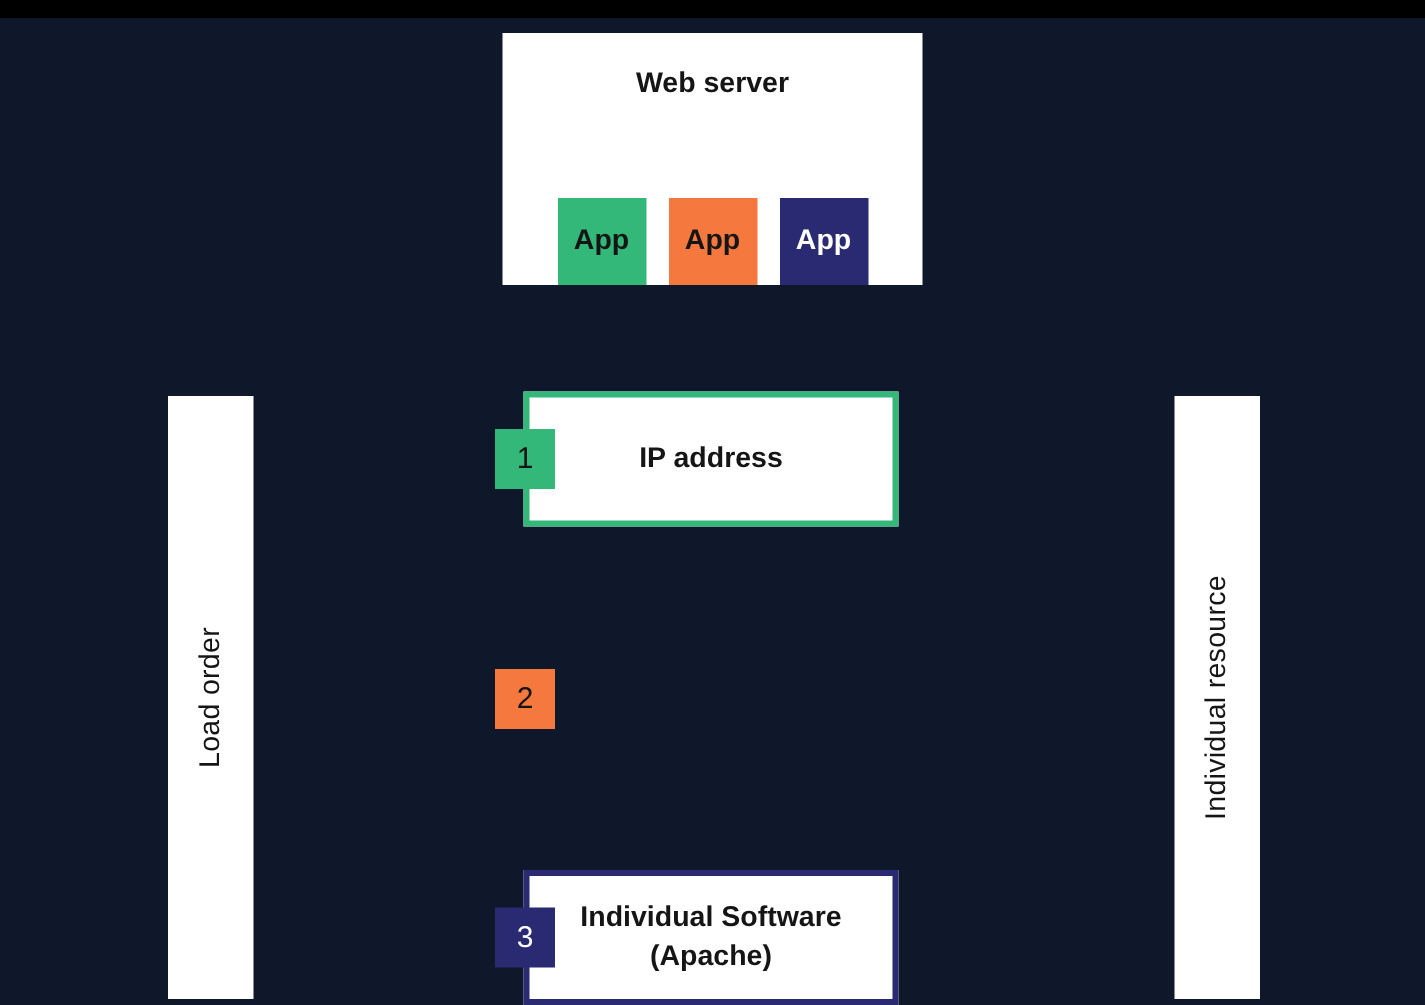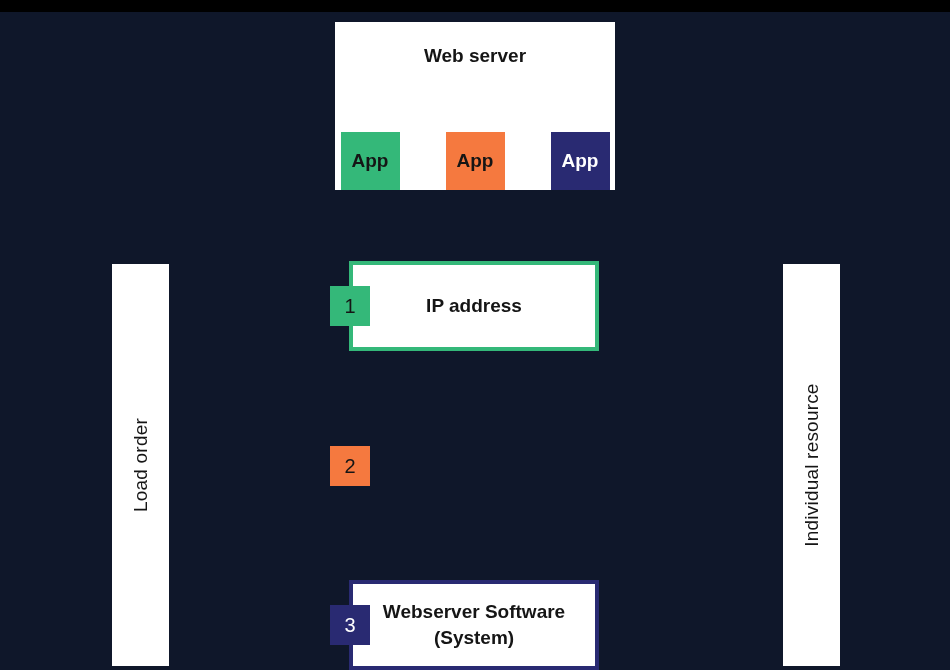--- a/index.html
+++ b/index.html
@@ -3,21 +3,21 @@
 <meta charset="utf-8">
 <style>
   html,body{margin:0;padding:0;background:#000;}
   #stage{
     position:relative;width:950px;height:670px;background:#0f172a;
     font-family:"Liberation Sans",sans-serif;overflow:hidden;margin-top:12px;
   }
   
   .group-box{position:absolute;left:335px;top:10px;width:280px;height:168px;background:#ffffff;}
   .group-title{margin-top:21px;text-align:center;font-size:19px;line-height:25px;font-weight:600;color:#151515;}
-  .apps{position:absolute;left:0;right:0;top:110px;display:flex;justify-content:center;gap:46px;}
+  .apps{position:absolute;left:0;right:0;top:110px;display:flex;justify-content:center;gap:15px;}
   .app{width:59px;height:58px;display:flex;align-items:center;justify-content:center;font-size:19px;font-weight:600;}
   .app.green{background:#34b879;color:#151515;}
   .app.orange{background:#f5793f;color:#151515;}
   .app.navy{background:#292a72;color:#ffffff;}
   
   .vbar{position:absolute;top:252px;width:57px;height:402px;background:#ffffff;display:flex;align-items:center;justify-content:center;}
   .vbar .vtext{transform:rotate(-90deg);white-space:nowrap;font-size:19px;font-weight:500;color:#151515;letter-spacing:.2px;}
   #left-bar{left:112px;}
   #right-bar{left:783px;}
   
@@ -67,17 +67,17 @@
 
   <div class="badge green" id="badge1">1</div>
   <div class="resource-box green" id="res1">
     <div>IP address</div>
   </div>
 
   <div class="badge orange" id="badge2">2</div>
 
   <div class="badge navy" id="badge3">3</div>
   <div class="resource-box navy" id="res3">
-    <div>Webserver Software</div>
-    <div>(System)</div>
+    <div>Individual Software</div>
+    <div>(Apache)</div>
   </div>
 
 </div>
 
 </body></html>

